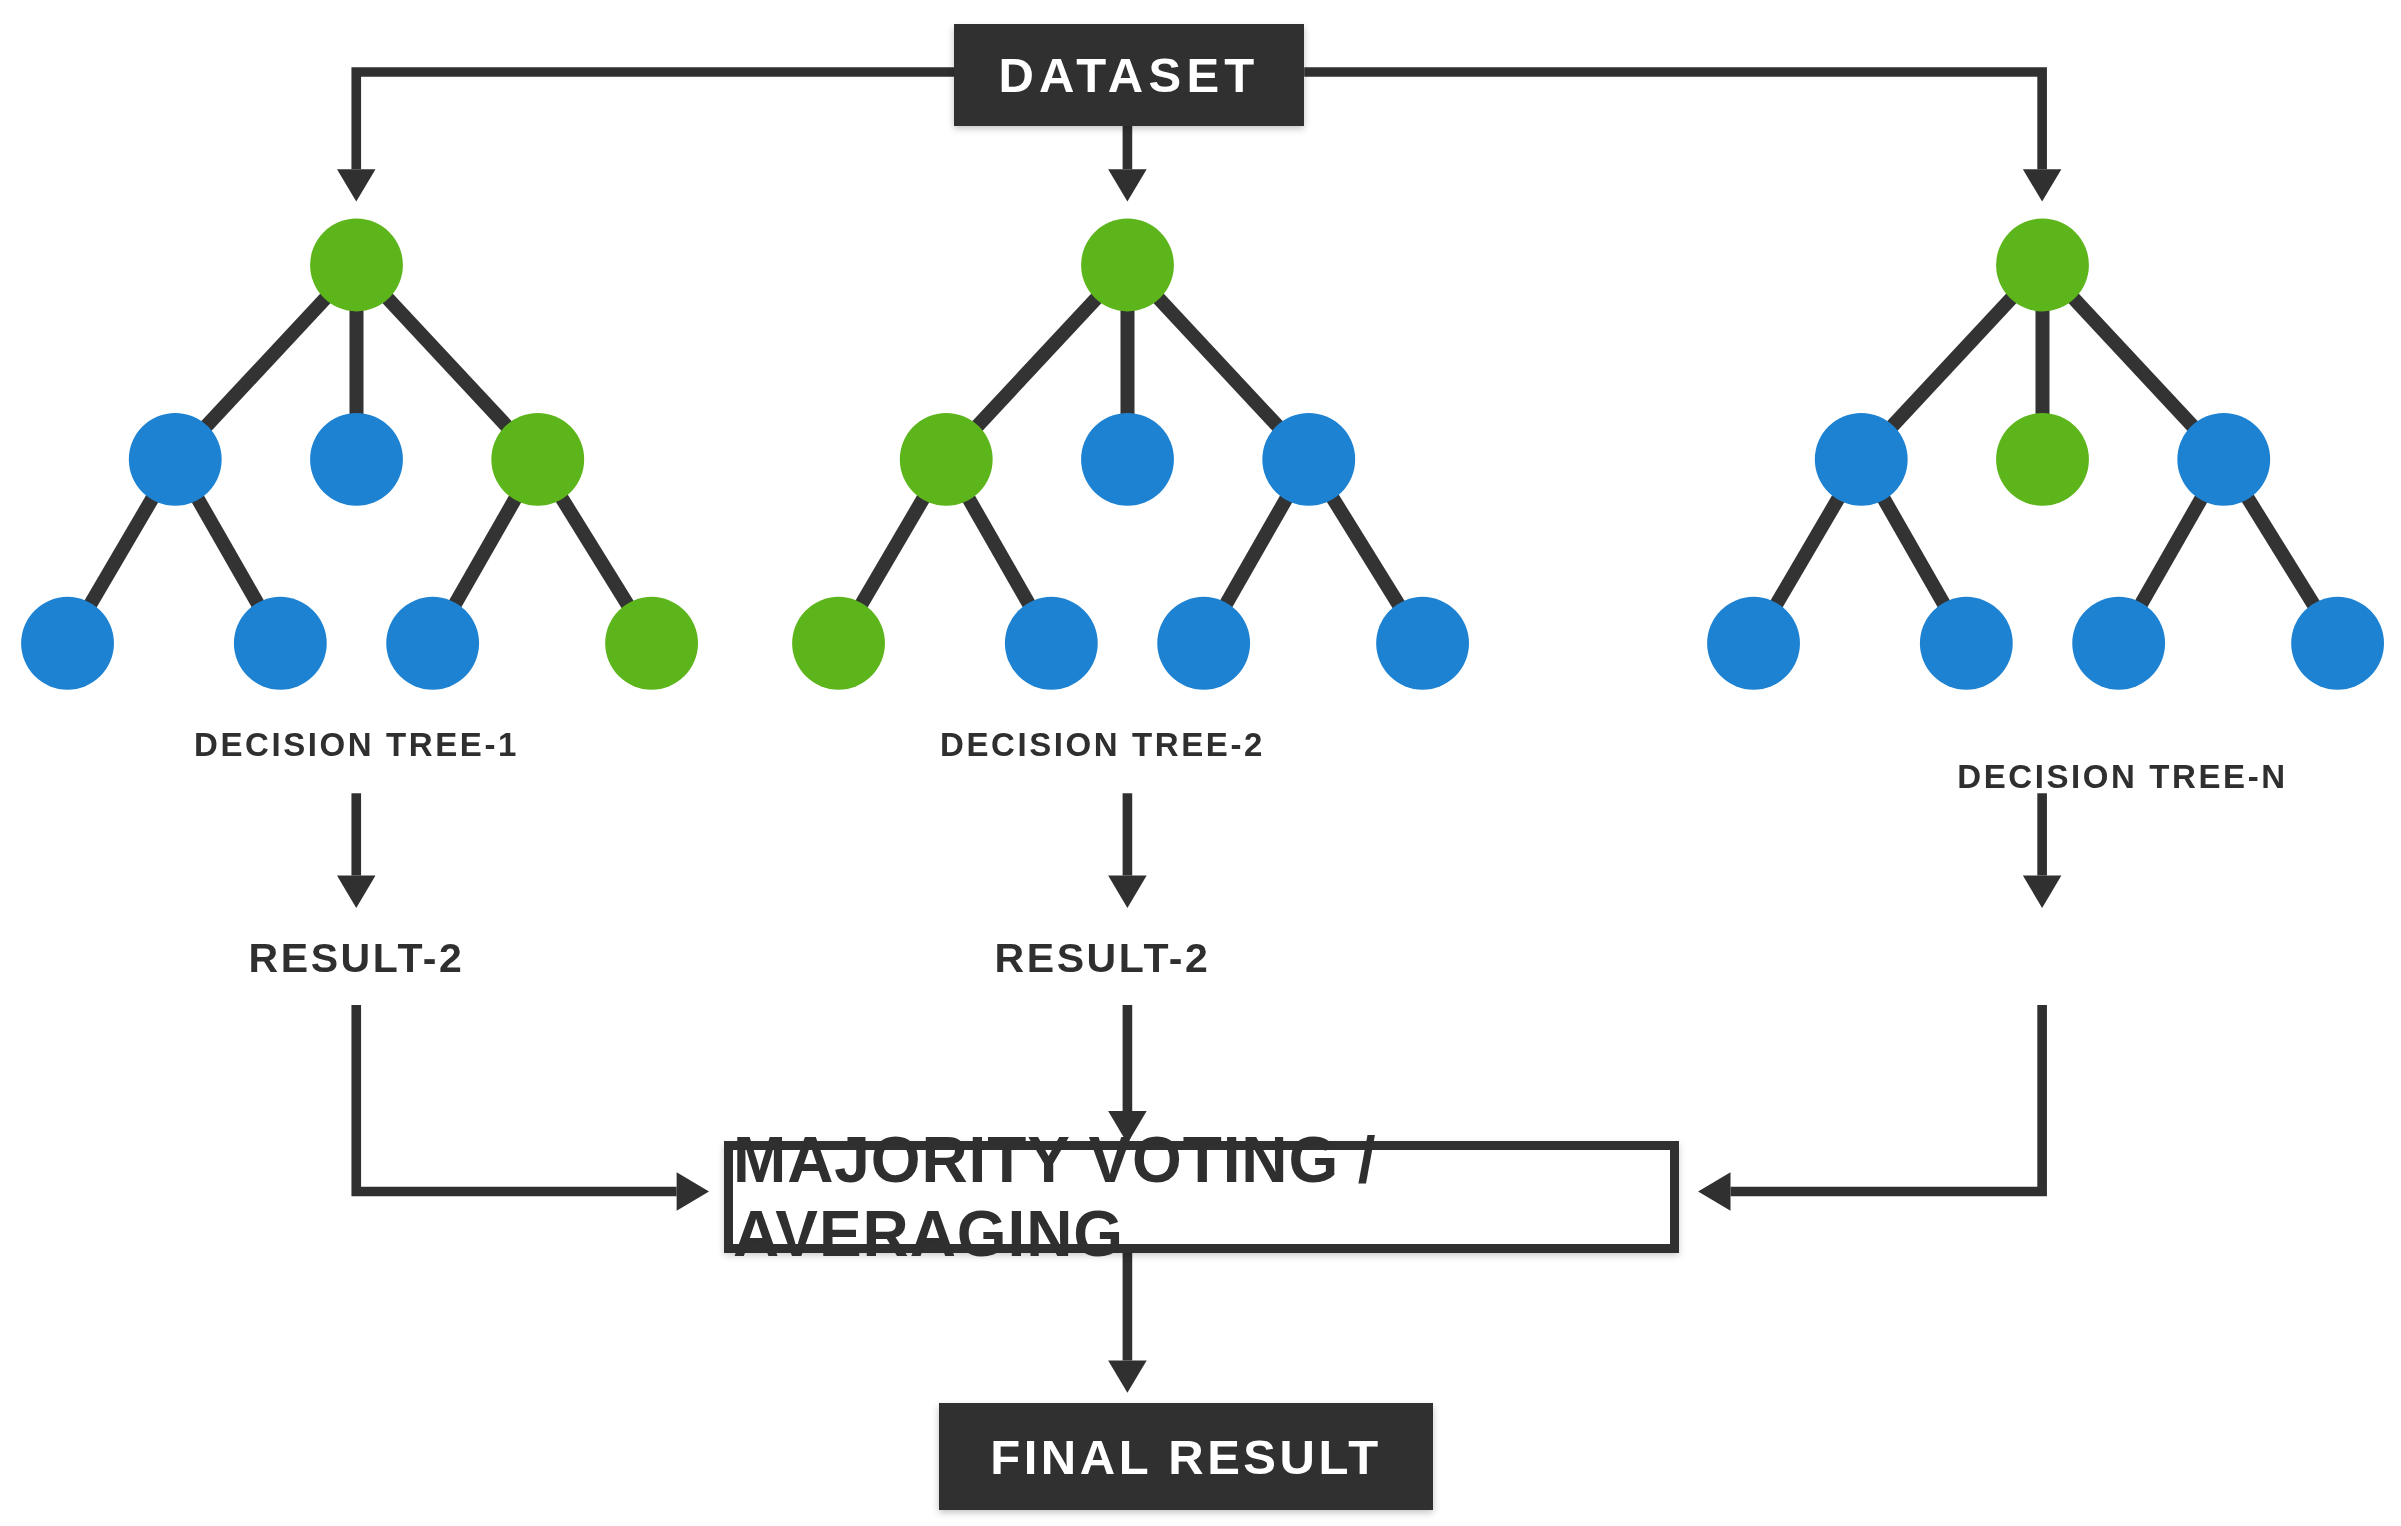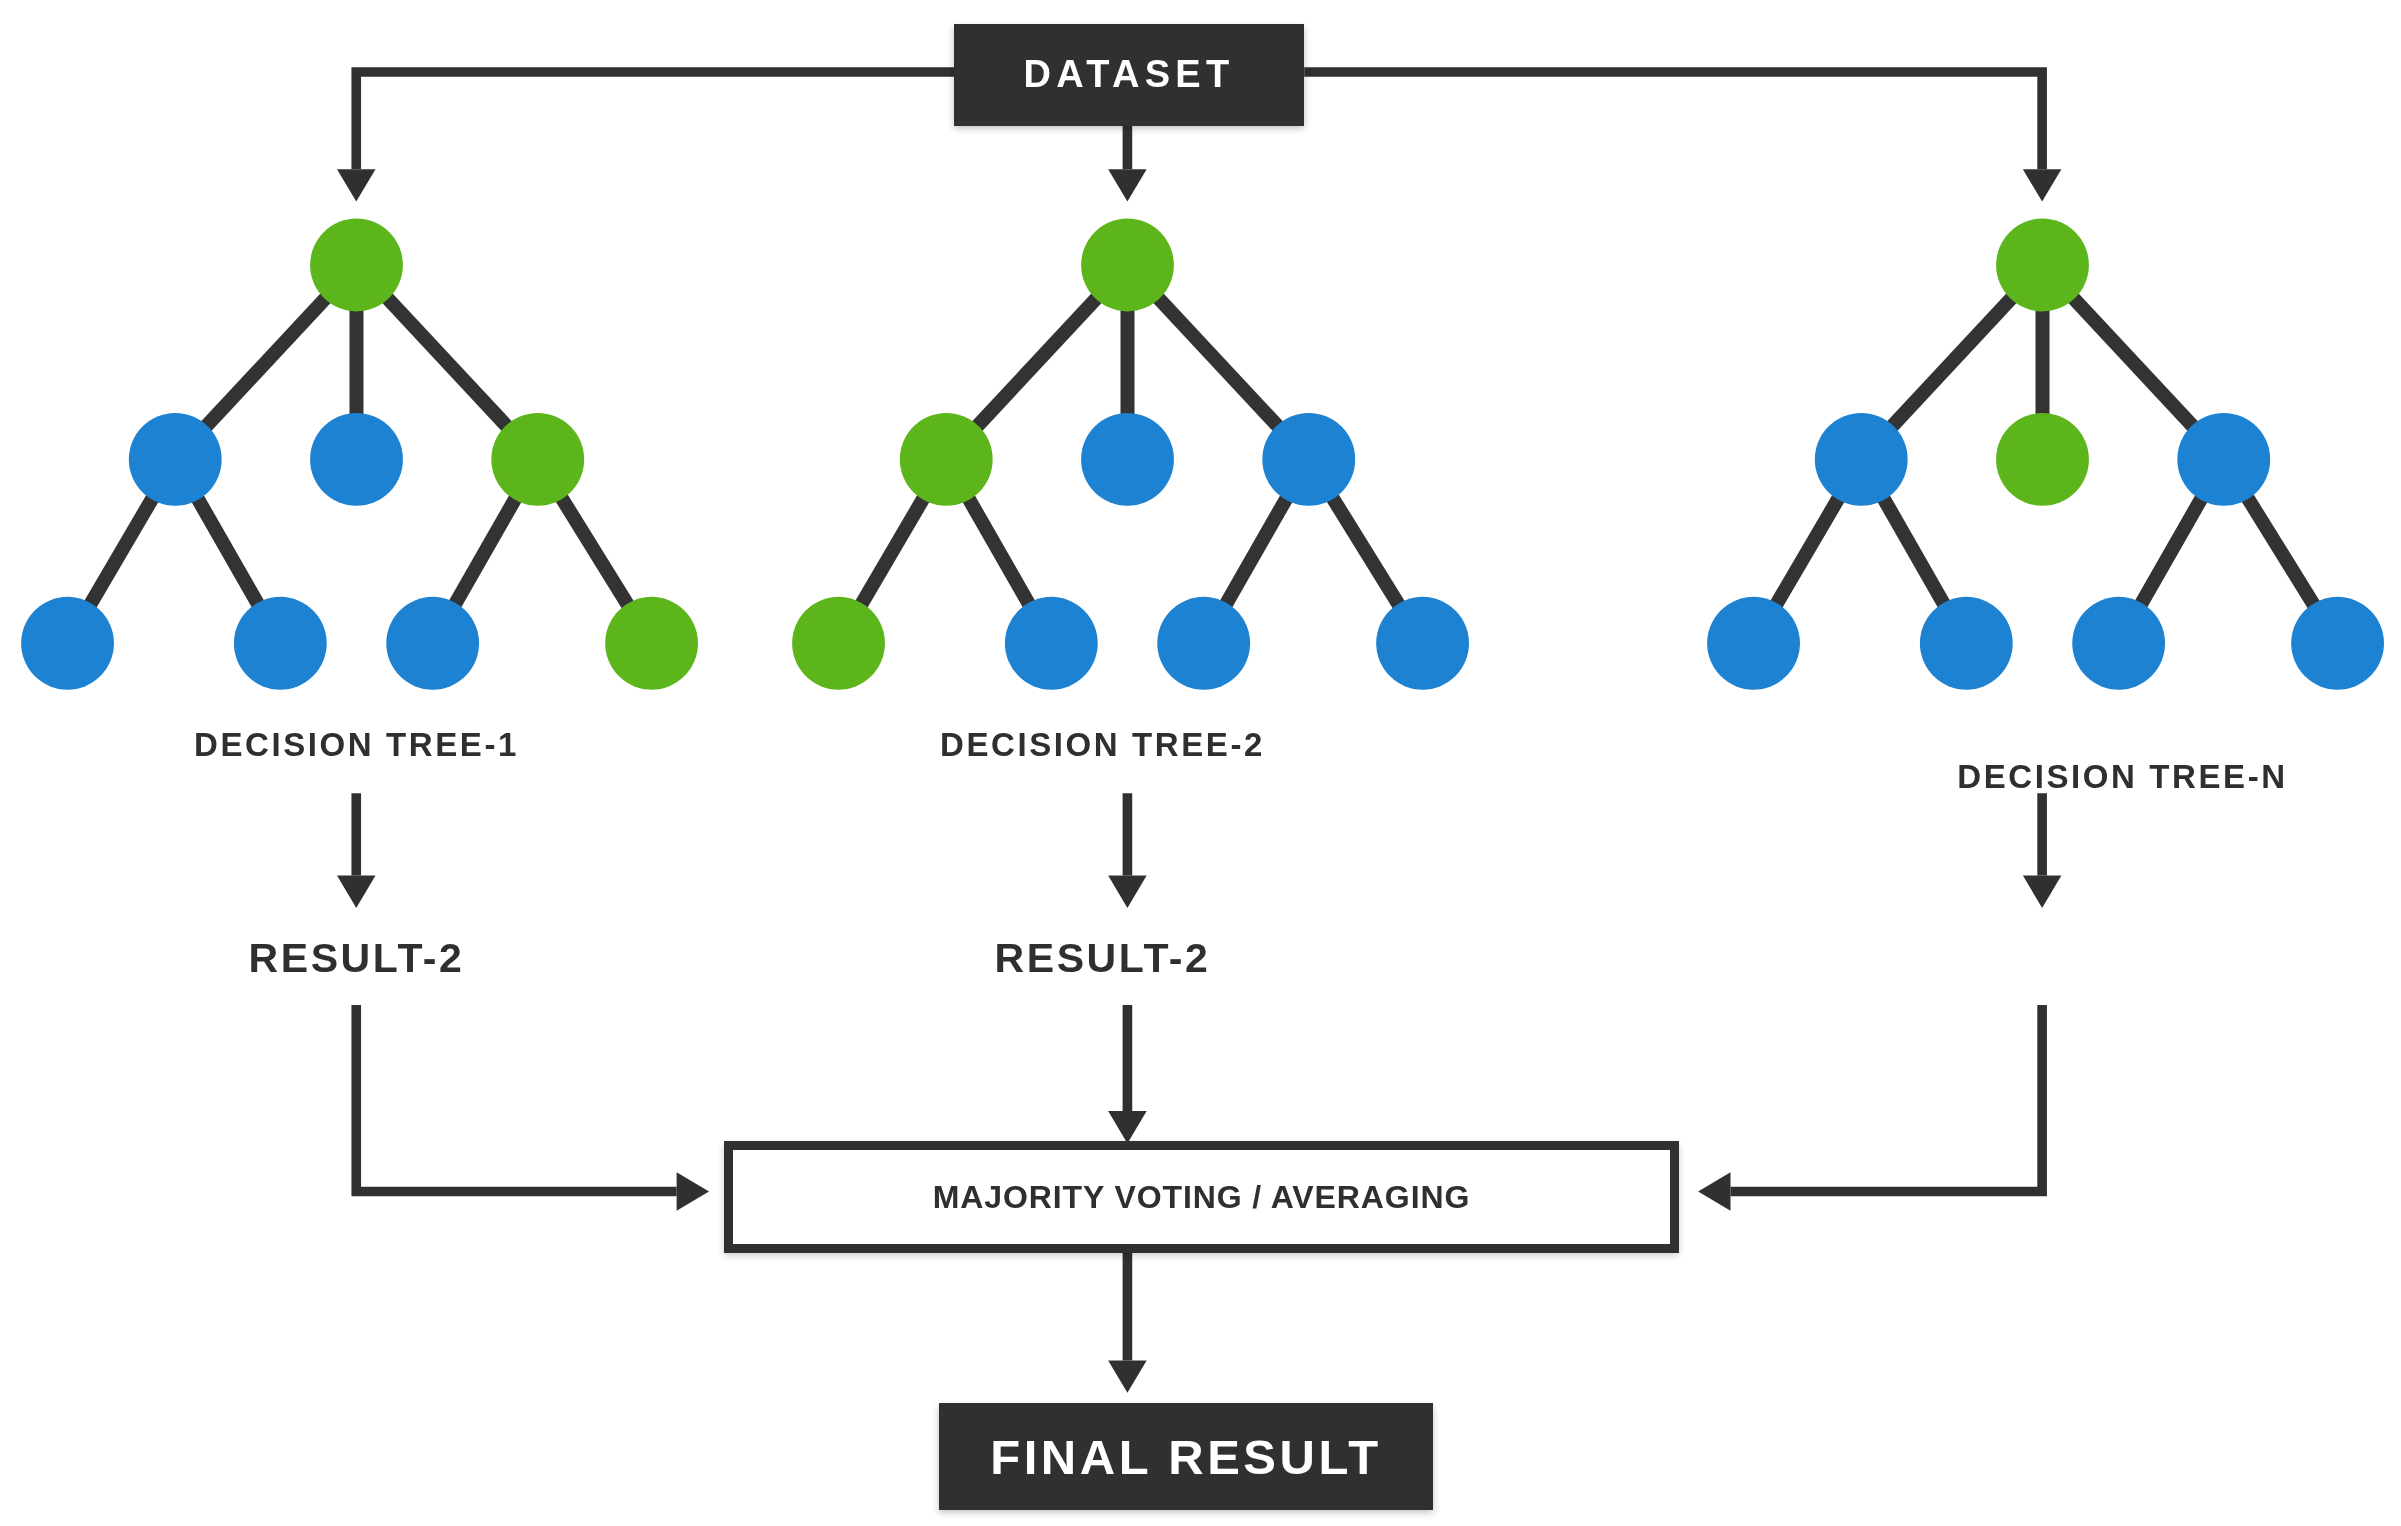--- a/index.html
+++ b/index.html
@@ -15,30 +15,30 @@
   #connectors polygon{fill:#303030;stroke:none;}
   .tree-svg{position:absolute;top:214px;width:683px;height:482px;}
   .dark-box{
     position:absolute;
     background:#303030;
     color:#ffffff;
     display:flex;align-items:center;justify-content:center;
     font-weight:700;
     box-shadow:0 2.6px 7px rgba(0,0,0,0.25);
   }
-  #dataset-box{left:954px;top:23.6px;width:350px;height:102px;font-size:38px;letter-spacing:5.3px;}
+  #dataset-box{left:954px;top:23.6px;width:350px;height:102px;font-size:49px;letter-spacing:5.3px;}
   #final-box{left:903px;top:1403px;width:494px;height:107px;font-size:49px;letter-spacing:3.5px;margin-left:36px;}
   #majority-box{
     position:absolute;left:724px;top:1141px;width:955px;height:112px;
     box-sizing:border-box;
     background:#ffffff;
     border:9.6px solid #303030;
     color:#2f2f2f;
     display:flex;align-items:center;justify-content:center;
-    font-weight:700;font-size:32px;letter-spacing:0.9px;
+    font-weight:700;font-size:64px;letter-spacing:0.9px;
     box-shadow:0 2.6px 7px rgba(0,0,0,0.2);
   }
   .tree-label{
     position:absolute;top:718px;width:613px;height:53px;
     display:flex;align-items:center;justify-content:center;
     color:#2f2f2f;font-weight:700;font-size:33px;letter-spacing:2.6px;
   }
   .result-label{
     position:absolute;top:933px;width:613px;height:51px;
     display:flex;align-items:center;justify-content:center;

